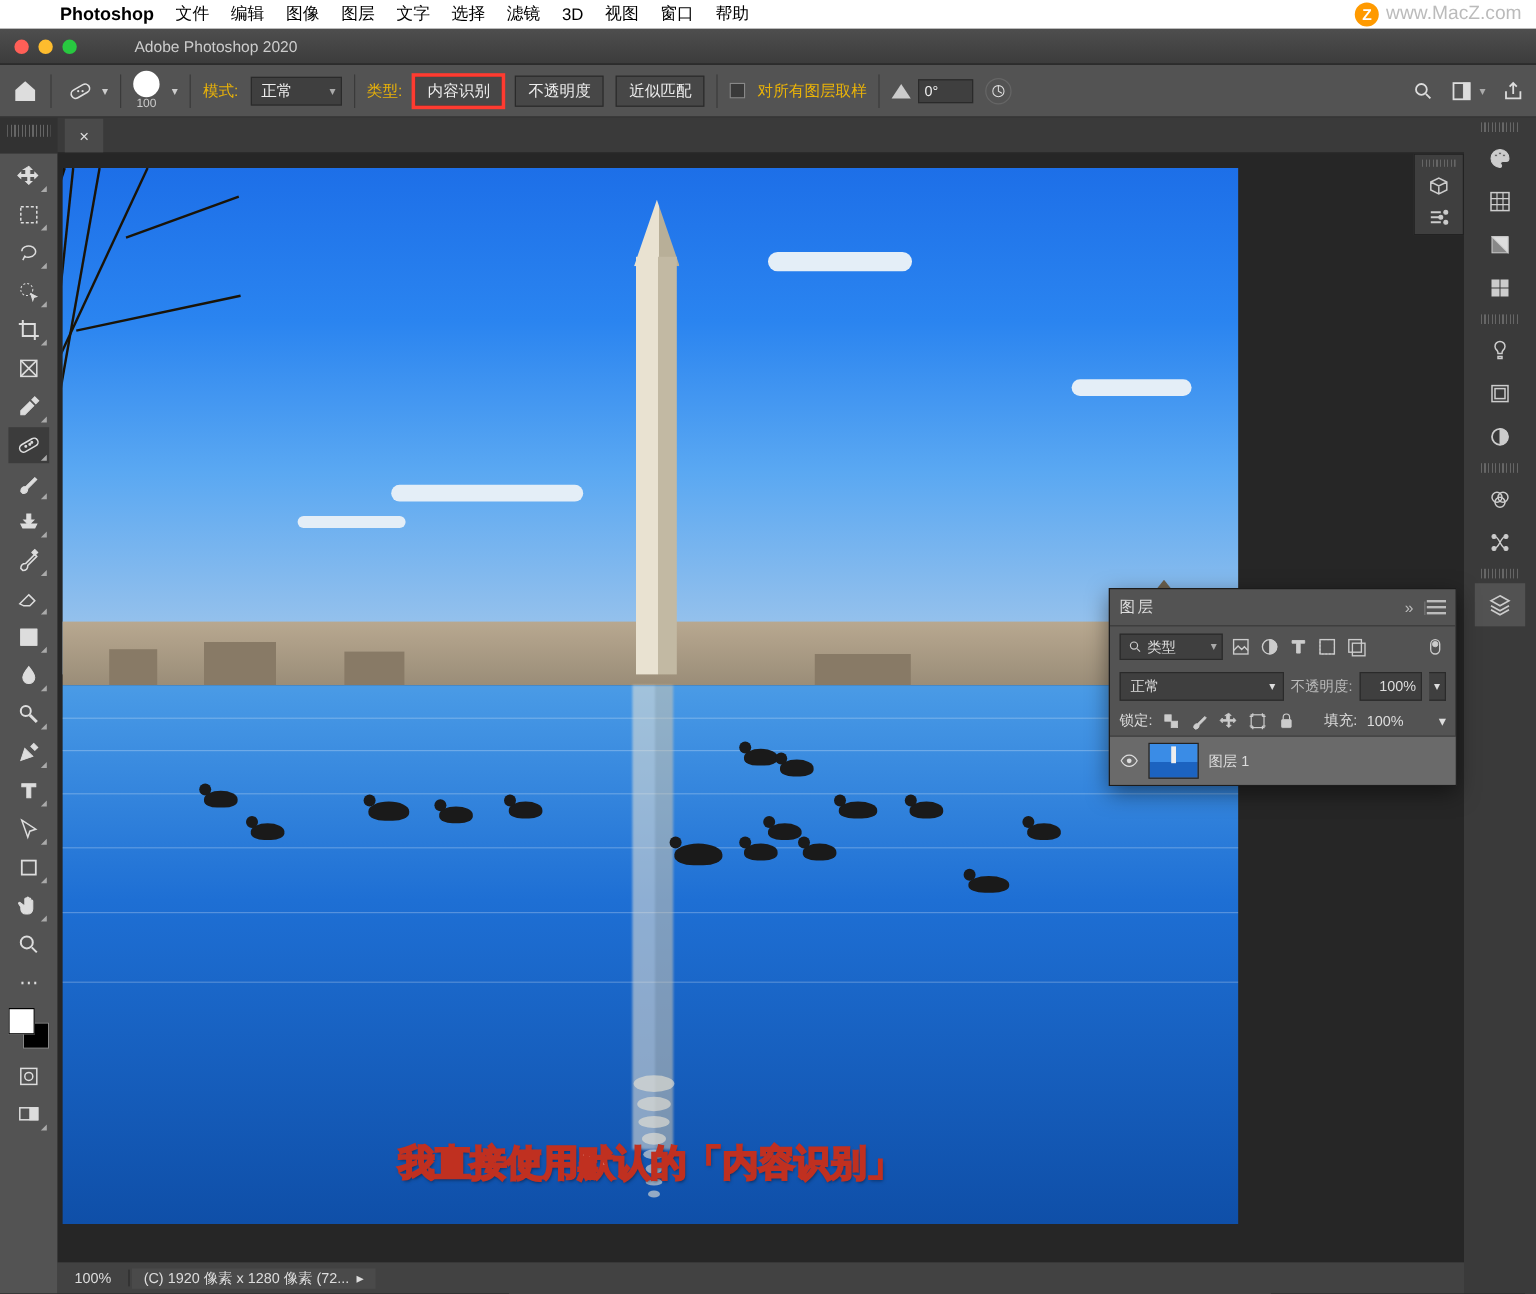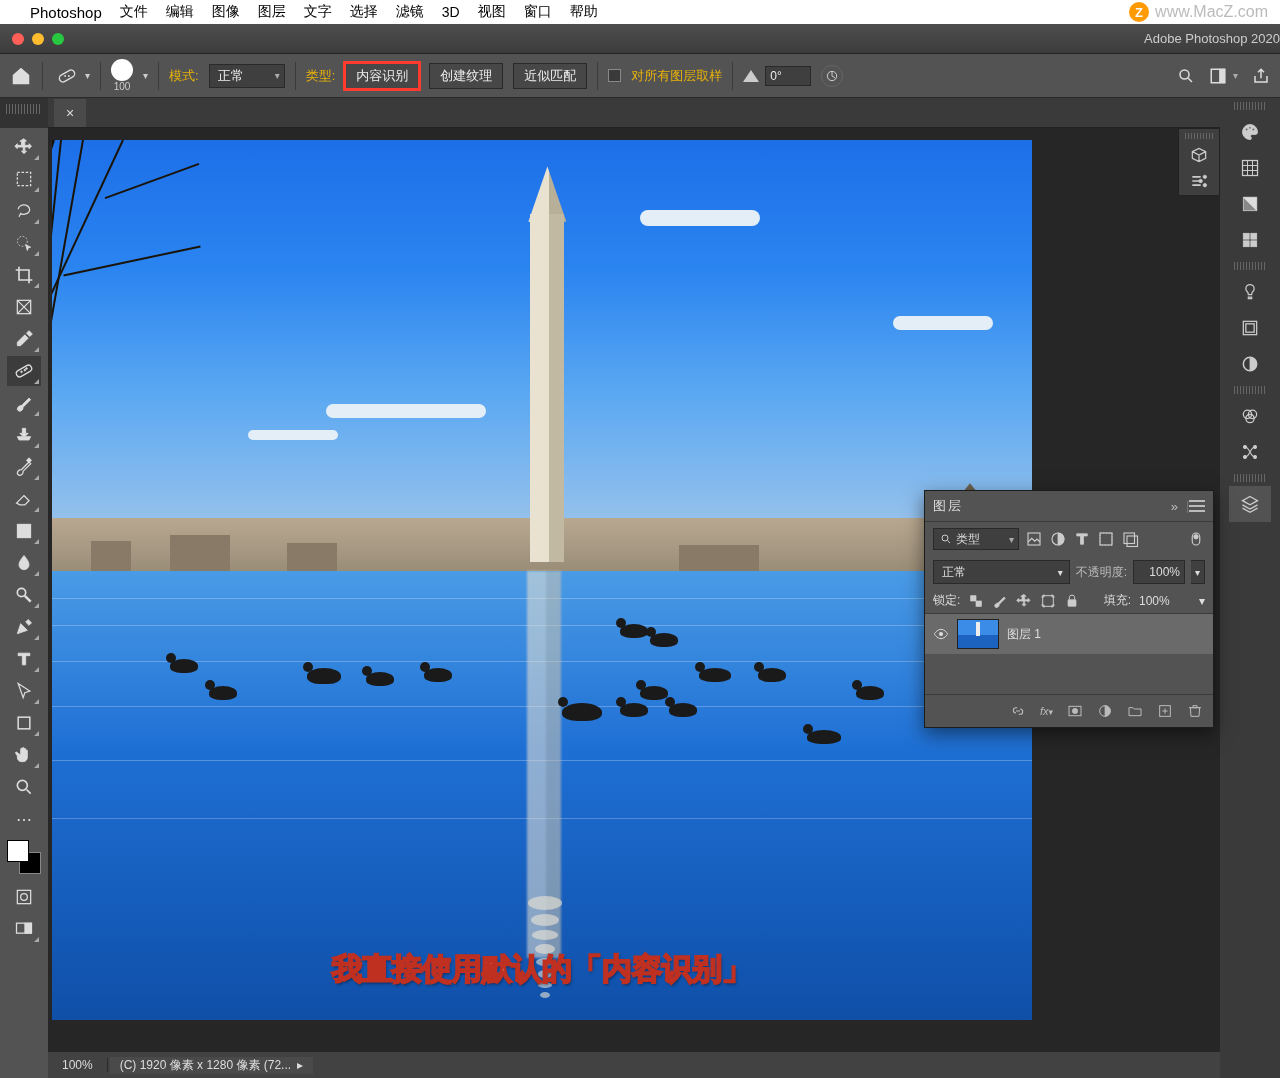--- a/index.html
+++ b/index.html
@@ -1,31 +1,31 @@
 <!DOCTYPE html>
 <html><head>
 <meta charset="utf-8">
 <style>
 * { margin:0; padding:0; box-sizing:border-box; font-family:-apple-system,"Helvetica Neue",sans-serif; user-select:none; }
 body { width:1280px; height:1078px; background:#323232; overflow:hidden; position:relative; }
 
 
 .menubar { height:24px; background:#fff; display:flex; align-items:center; padding:0 12px; gap:18px; font-size:14px; font-weight:600; color:#000; position:relative;}
 .menubar .apple { font-size:16px; }
-.menubar .app { font-weight:400; font-size:15px;}
+.menubar .app { font-weight:700; font-size:15px;margin-left:20px;}
 .menubar .item { font-weight:500; }
 .watermark { position:absolute; right:12px; top:2px; display:flex; align-items:center; gap:6px; color:#bbb; font-size:16px; font-weight:400;}
 .watermark .z { width:20px; height:20px; border-radius:50%; background:#ff9a00; color:#fff; display:flex; align-items:center; justify-content:center; font-weight:800; font-size:13px;}
 
 
 .window { position:absolute; top:24px; left:0; right:0; height:30px; background:linear-gradient(#4e4e4e,#3c3c3c); border-bottom:1px solid #222; display:flex; align-items:center;}
 .traffic { display:flex; gap:8px; margin-left:12px;}
 .traffic span{ width:12px; height:12px; border-radius:50%;}
 .tl-close{background:#ff5f57;} .tl-min{background:#febc2e;} .tl-max{background:#28c840;}
-.win-title{ flex:1; text-align:right; color:#ccc; font-size:13px; font-weight:400;margin-left:48px;}
+.win-title{ flex:1; text-align:left; color:#ccc; font-size:13px; font-weight:400;margin-left:48px;}
 
 
 .optbar{ position:absolute; top:54px; left:0; right:0; height:44px; background:#535353; display:flex; align-items:center; padding:0 10px; gap:10px; color:#ddd; font-size:13px; border-bottom:1px solid #2a2a2a;}
 .home-icon{ width:22px; height:22px; fill:#ddd;}
 .brush-prev{ display:flex; align-items:center; gap:4px;}
 .brush-prev .bp-icon{ width:28px; height:28px; display:flex; align-items:center; justify-content:center; color:#fff; font-size:20px;}
 .brush-prev .caret{ font-size:10px; color:#ccc;}
 .size-swatch{ display:flex; flex-direction:column; align-items:center; }
 .size-swatch .circ{ width:22px; height:22px; border-radius:50%; background:#fff;}
 .size-swatch .num{ font-size:10px; color:#ccc;}
@@ -188,21 +188,21 @@
   </div>
   <span class="caret" style="font-size:10px;color:#ccc">▾</span>
   <div class="divider"></div>
   <span class="label">模式:</span>
   <div class="select" style="width:76px">
       <span>正常</span>
     </div>
   <div class="divider"></div>
   <span class="label">类型:</span>
   <div class="btn hi">内容识别</div>
-  <div class="btn">创建纹理</div>
+  <div class="btn">不透明度</div>
   <div class="btn">近似匹配</div>
   <div class="divider"></div>
   <span class="chk"></span>
   <span class="label">对所有图层取样</span>
   <div class="divider"></div>
   <div class="angle">
     <span class="tri"></span>
     <input value="0°" style="">
   </div>
   <div class="brush-pressure">
@@ -632,37 +632,13 @@
     <div class="ovd">▾</div>
   </div>
   <div class="layer sel">
     <svg class="eye" viewBox="0 0 24 24">
         <path d="M2 12s4-7 10-7 10 7 10 7-4 7-10 7S2 12 2 12z" fill="none" stroke="#ddd" stroke-width="1.5"></path>
         <circle cx="12" cy="12" r="3" fill="#ddd"></circle>
       </svg>
     <div class="thumb"></div>
     <span class="lname">图层 1</span>
   </div>
-  <div class="pfoot">
-    <svg class="pfi" viewBox="0 0 24 24">
-        <path d="M9 15a4 4 0 010-8h2M15 9a4 4 0 010 8h-2M9 12h6" fill="none" stroke-width="1.6"></path>
-      </svg>
-    <span class="fx">fx<span style="font-style:normal;font-size:9px">▾</span></span>
-    <svg class="pfi" viewBox="0 0 24 24">
-        <rect x="3" y="5" width="18" height="14" fill="none" stroke-width="1.5"></rect>
-        <circle cx="12" cy="12" r="4"></circle>
-      </svg>
-    <svg class="pfi" viewBox="0 0 24 24">
-        <circle cx="12" cy="12" r="8" fill="none" stroke-width="1.5"></circle>
-        <path d="M12 4a8 8 0 010 16z"></path>
-      </svg>
-    <svg class="pfi" viewBox="0 0 24 24">
-        <path d="M3 7h6l2 2h10v10H3z" fill="none" stroke-width="1.5"></path>
-      </svg>
-    <svg class="pfi" viewBox="0 0 24 24">
-        <rect x="4" y="4" width="16" height="16" fill="none" stroke-width="1.5"></rect>
-        <path d="M12 8v8M8 12h8" stroke-width="1.5"></path>
-      </svg>
-    <svg class="pfi" viewBox="0 0 24 24">
-        <path d="M5 7h14l-1 13H6zM9 4h6v3H9zM3 7h18" fill="none" stroke-width="1.5"></path>
-      </svg>
-  </div>
 </div>
 
 </body></html>

